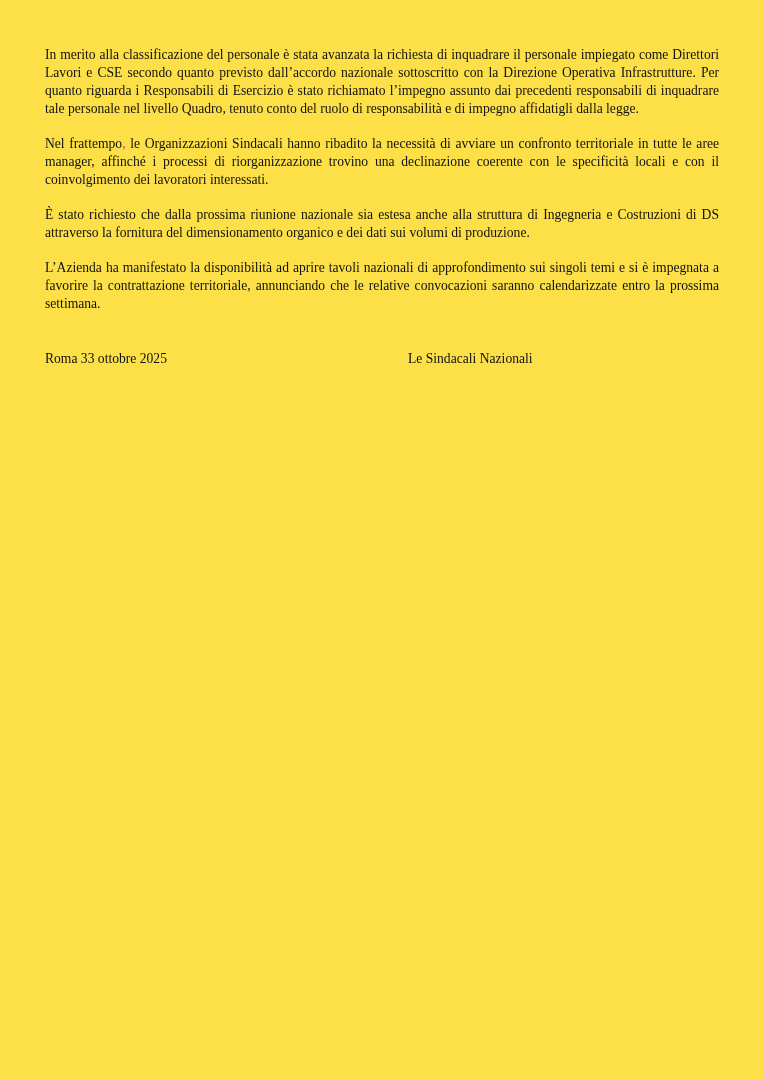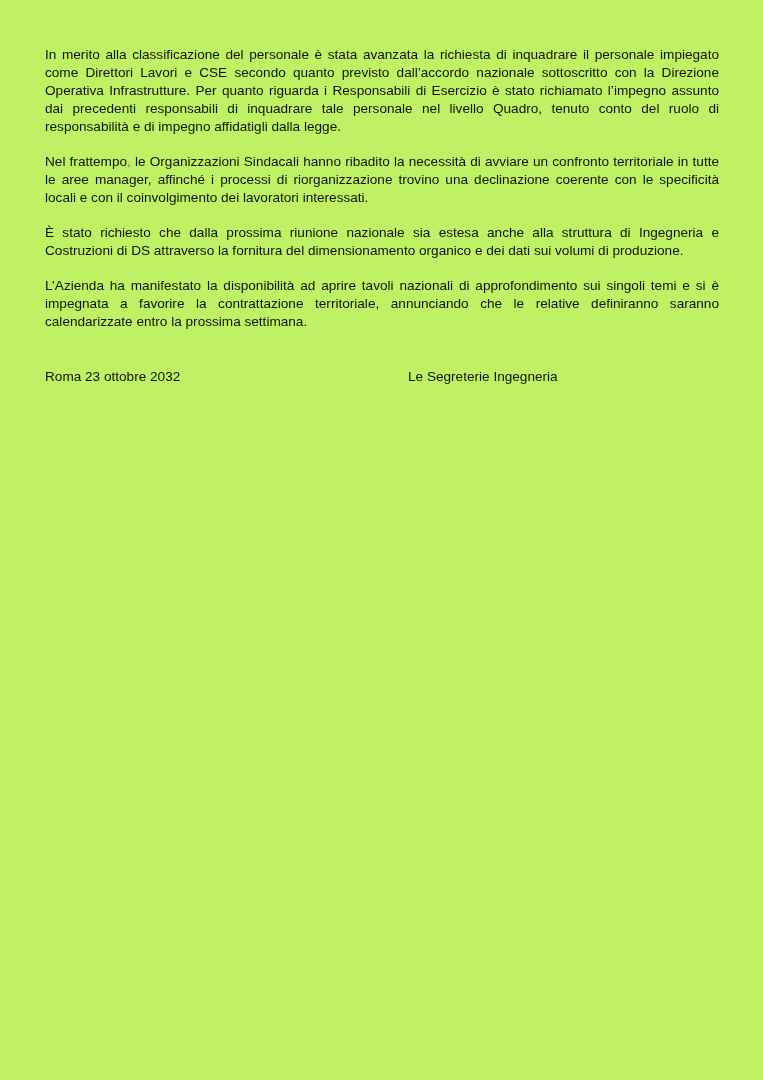--- a/index.html
+++ b/index.html
@@ -4,23 +4,23 @@
 <style>
   html, body {
     margin: 0;
     padding: 0;
     background: #ffffff;
   }
   .page {
     position: relative;
     width: 763px;
     height: 1080px;
-    background: #bef264;
+    background: #fde047;
     overflow: hidden;
-    font-family: Liberation Sans, sans-serif;
+    font-family: Liberation Serif, serif;
     color: #111111;
   }
   .content {
     position: absolute;
     top: 46px;
     left: 45px;
     width: 674px;
   }
   .content p {
     margin: 0 0 17px 0;
@@ -54,22 +54,22 @@
 
 <div class="page">
   <div class="content">
 
     <p>In merito alla classificazione del personale è stata avanzata la richiesta di inquadrare il personale impiegato come Direttori Lavori e CSE secondo quanto previsto dall’accordo nazionale sottoscritto con la Direzione Operativa Infrastrutture. Per quanto riguarda i Responsabili di Esercizio è stato richiamato l’impegno assunto dai precedenti responsabili di inquadrare tale personale nel livello Quadro, tenuto conto del ruolo di responsabilità e di impegno affidatigli dalla legge.</p>
 
     <p><span>Nel frattempo</span><span class="accent" style="color: rgb(204, 68, 102);">,</span><span> le Organizzazioni Sindacali hanno ribadito la necessità di avviare un confronto territoriale in tutte le aree manager, affinché i processi di riorganizzazione trovino una declinazione coerente con le specificità locali e con il coinvolgimento dei lavoratori interessati.</span></p>
 
     <p>È stato richiesto che dalla prossima riunione nazionale sia estesa anche alla struttura di Ingegneria e Costruzioni di DS attraverso la fornitura del dimensionamento organico e dei dati sui volumi di produzione.</p>
 
-    <p>L’Azienda ha manifestato la disponibilità ad aprire tavoli nazionali di approfondimento sui singoli temi e si è impegnata a favorire la contrattazione territoriale, annunciando che le relative definiranno saranno calendarizzate entro la prossima settimana.</p>
+    <p>L’Azienda ha manifestato la disponibilità ad aprire tavoli nazionali di approfondimento sui singoli temi e si è impegnata a favorire la contrattazione territoriale, annunciando che le relative convocazioni saranno calendarizzate entro la prossima settimana.</p>
 
 
     <div class="footer-row">
-      <span class="date-place">Roma 23 ottobre 2032</span>
-      <span class="signature">Le Segreterie Ingegneria</span>
+      <span class="date-place">Roma 33 ottobre 2025</span>
+      <span class="signature">Le Sindacali Nazionali</span>
     </div>
 
   </div>
 </div>
 
 </body></html>

